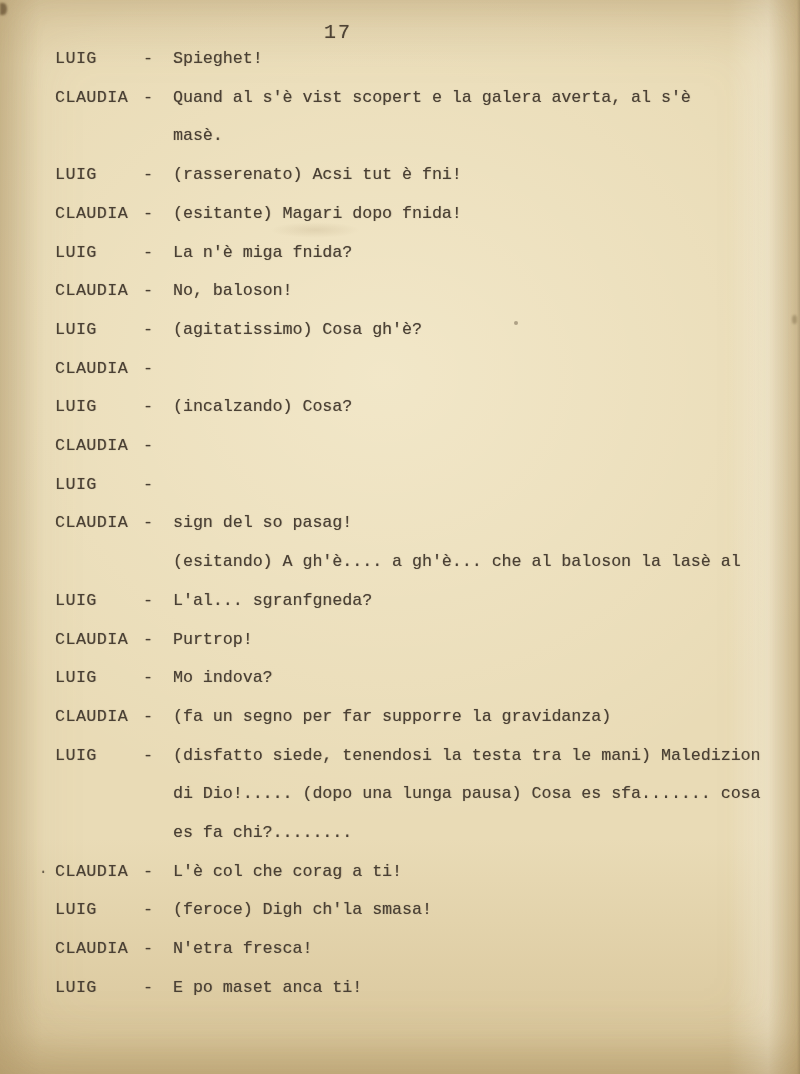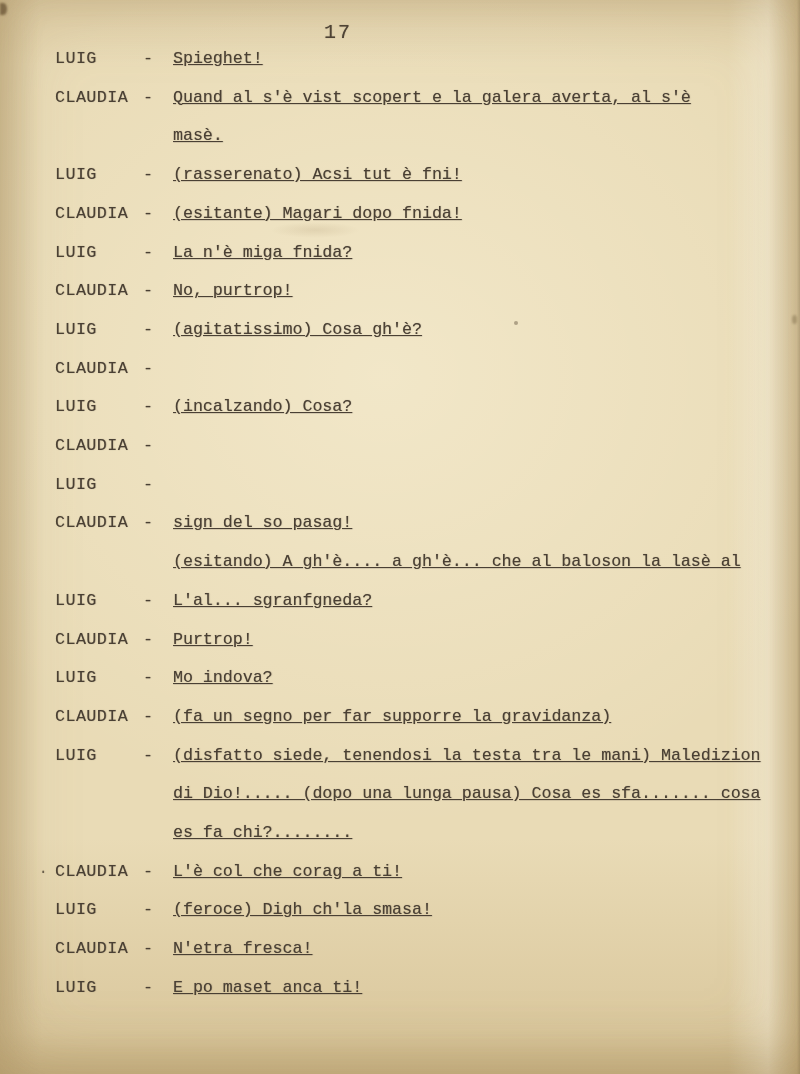--- a/index.html
+++ b/index.html
@@ -77,21 +77,20 @@
     white-space: pre;
     letter-spacing: 0.5px;
   }
   .cue .dash {
     flex: 0 0 30px;
     line-height: 38.7px;
   }
   .cue .text {
     flex: 1 1 auto;
     min-width: 0;
-    text-decoration: underline;
   }
   .cue .line {
     line-height: 38.7px;
     white-space: pre;
   }
   
   .speck {
     position: absolute;
     pointer-events: none;
   }
@@ -167,21 +166,21 @@
         <span class="speaker">LUIG</span>
         <span class="dash">-</span>
         <div class="text">
           <div class="line">La n'è miga fnida?</div>
         </div>
       </div>
       <div class="cue">
         <span class="speaker">CLAUDIA</span>
         <span class="dash">-</span>
         <div class="text">
-          <div class="line">No, purtrop!</div>
+          <div class="line">No, baloson!</div>
         </div>
       </div>
       <div class="cue">
         <span class="speaker">LUIG</span>
         <span class="dash">-</span>
         <div class="text">
           <div class="line">(agitatissimo) Cosa gh'è?</div>
         </div>
       </div>
       <div class="cue">

